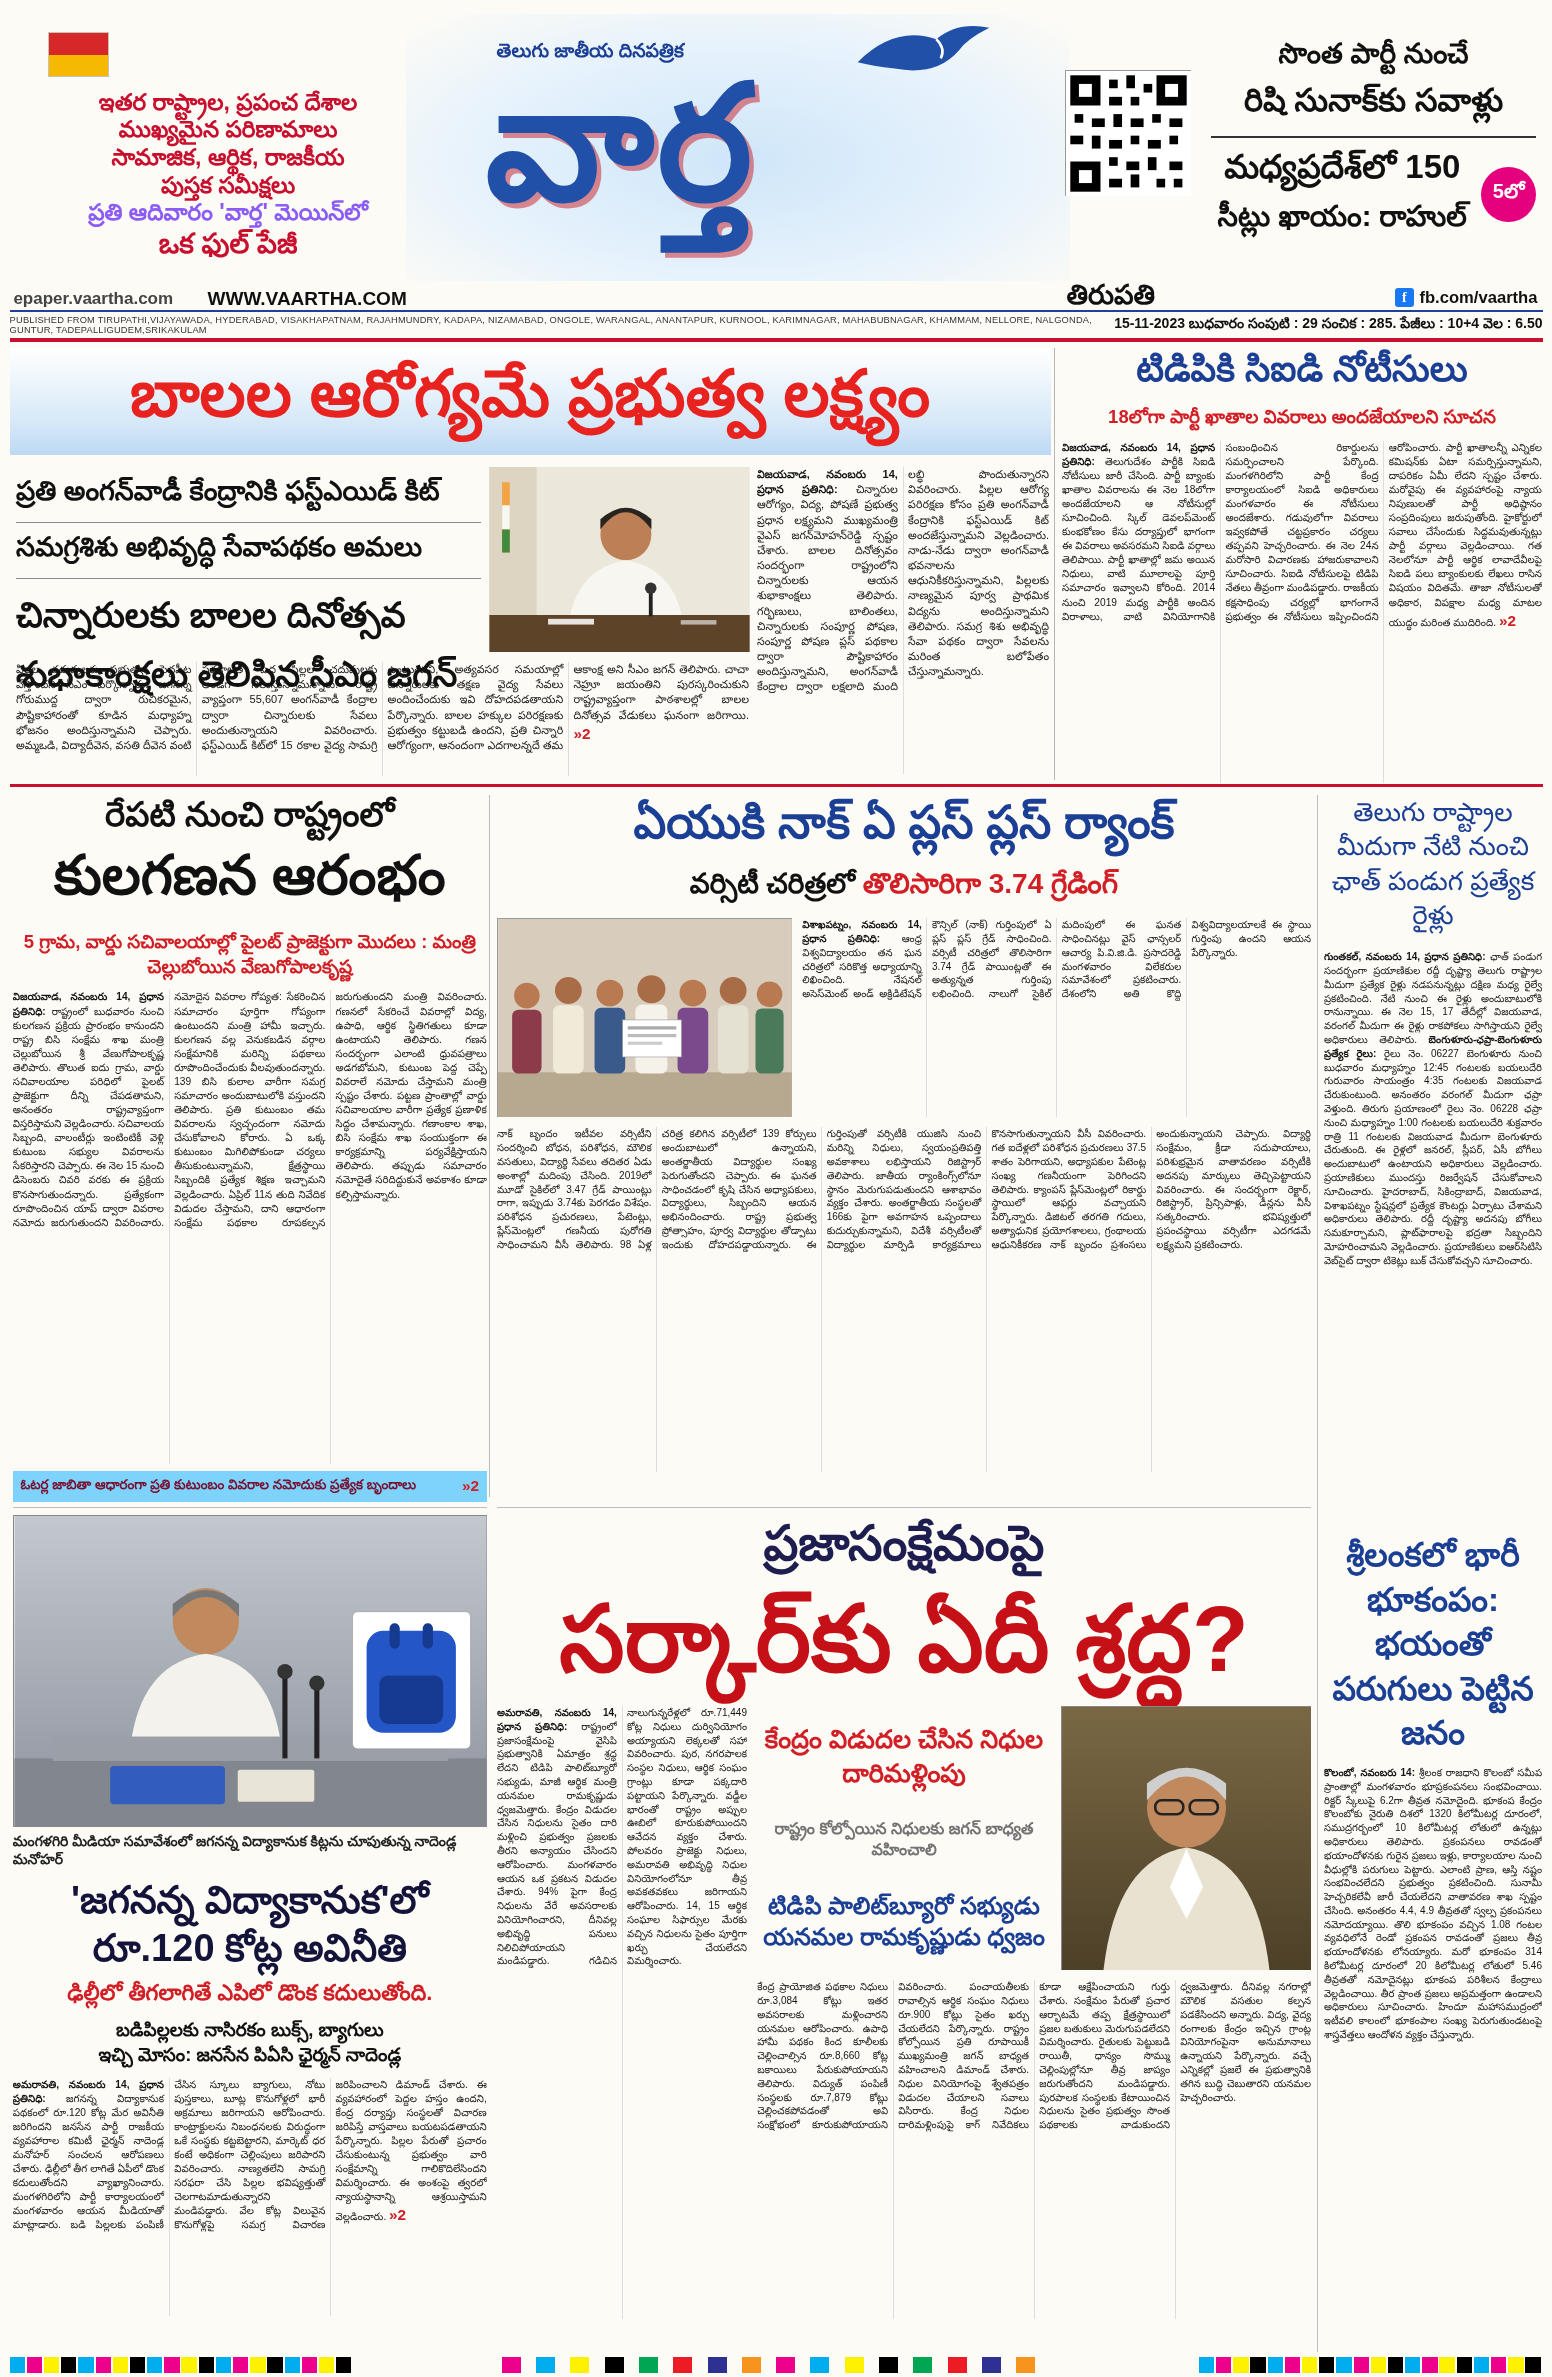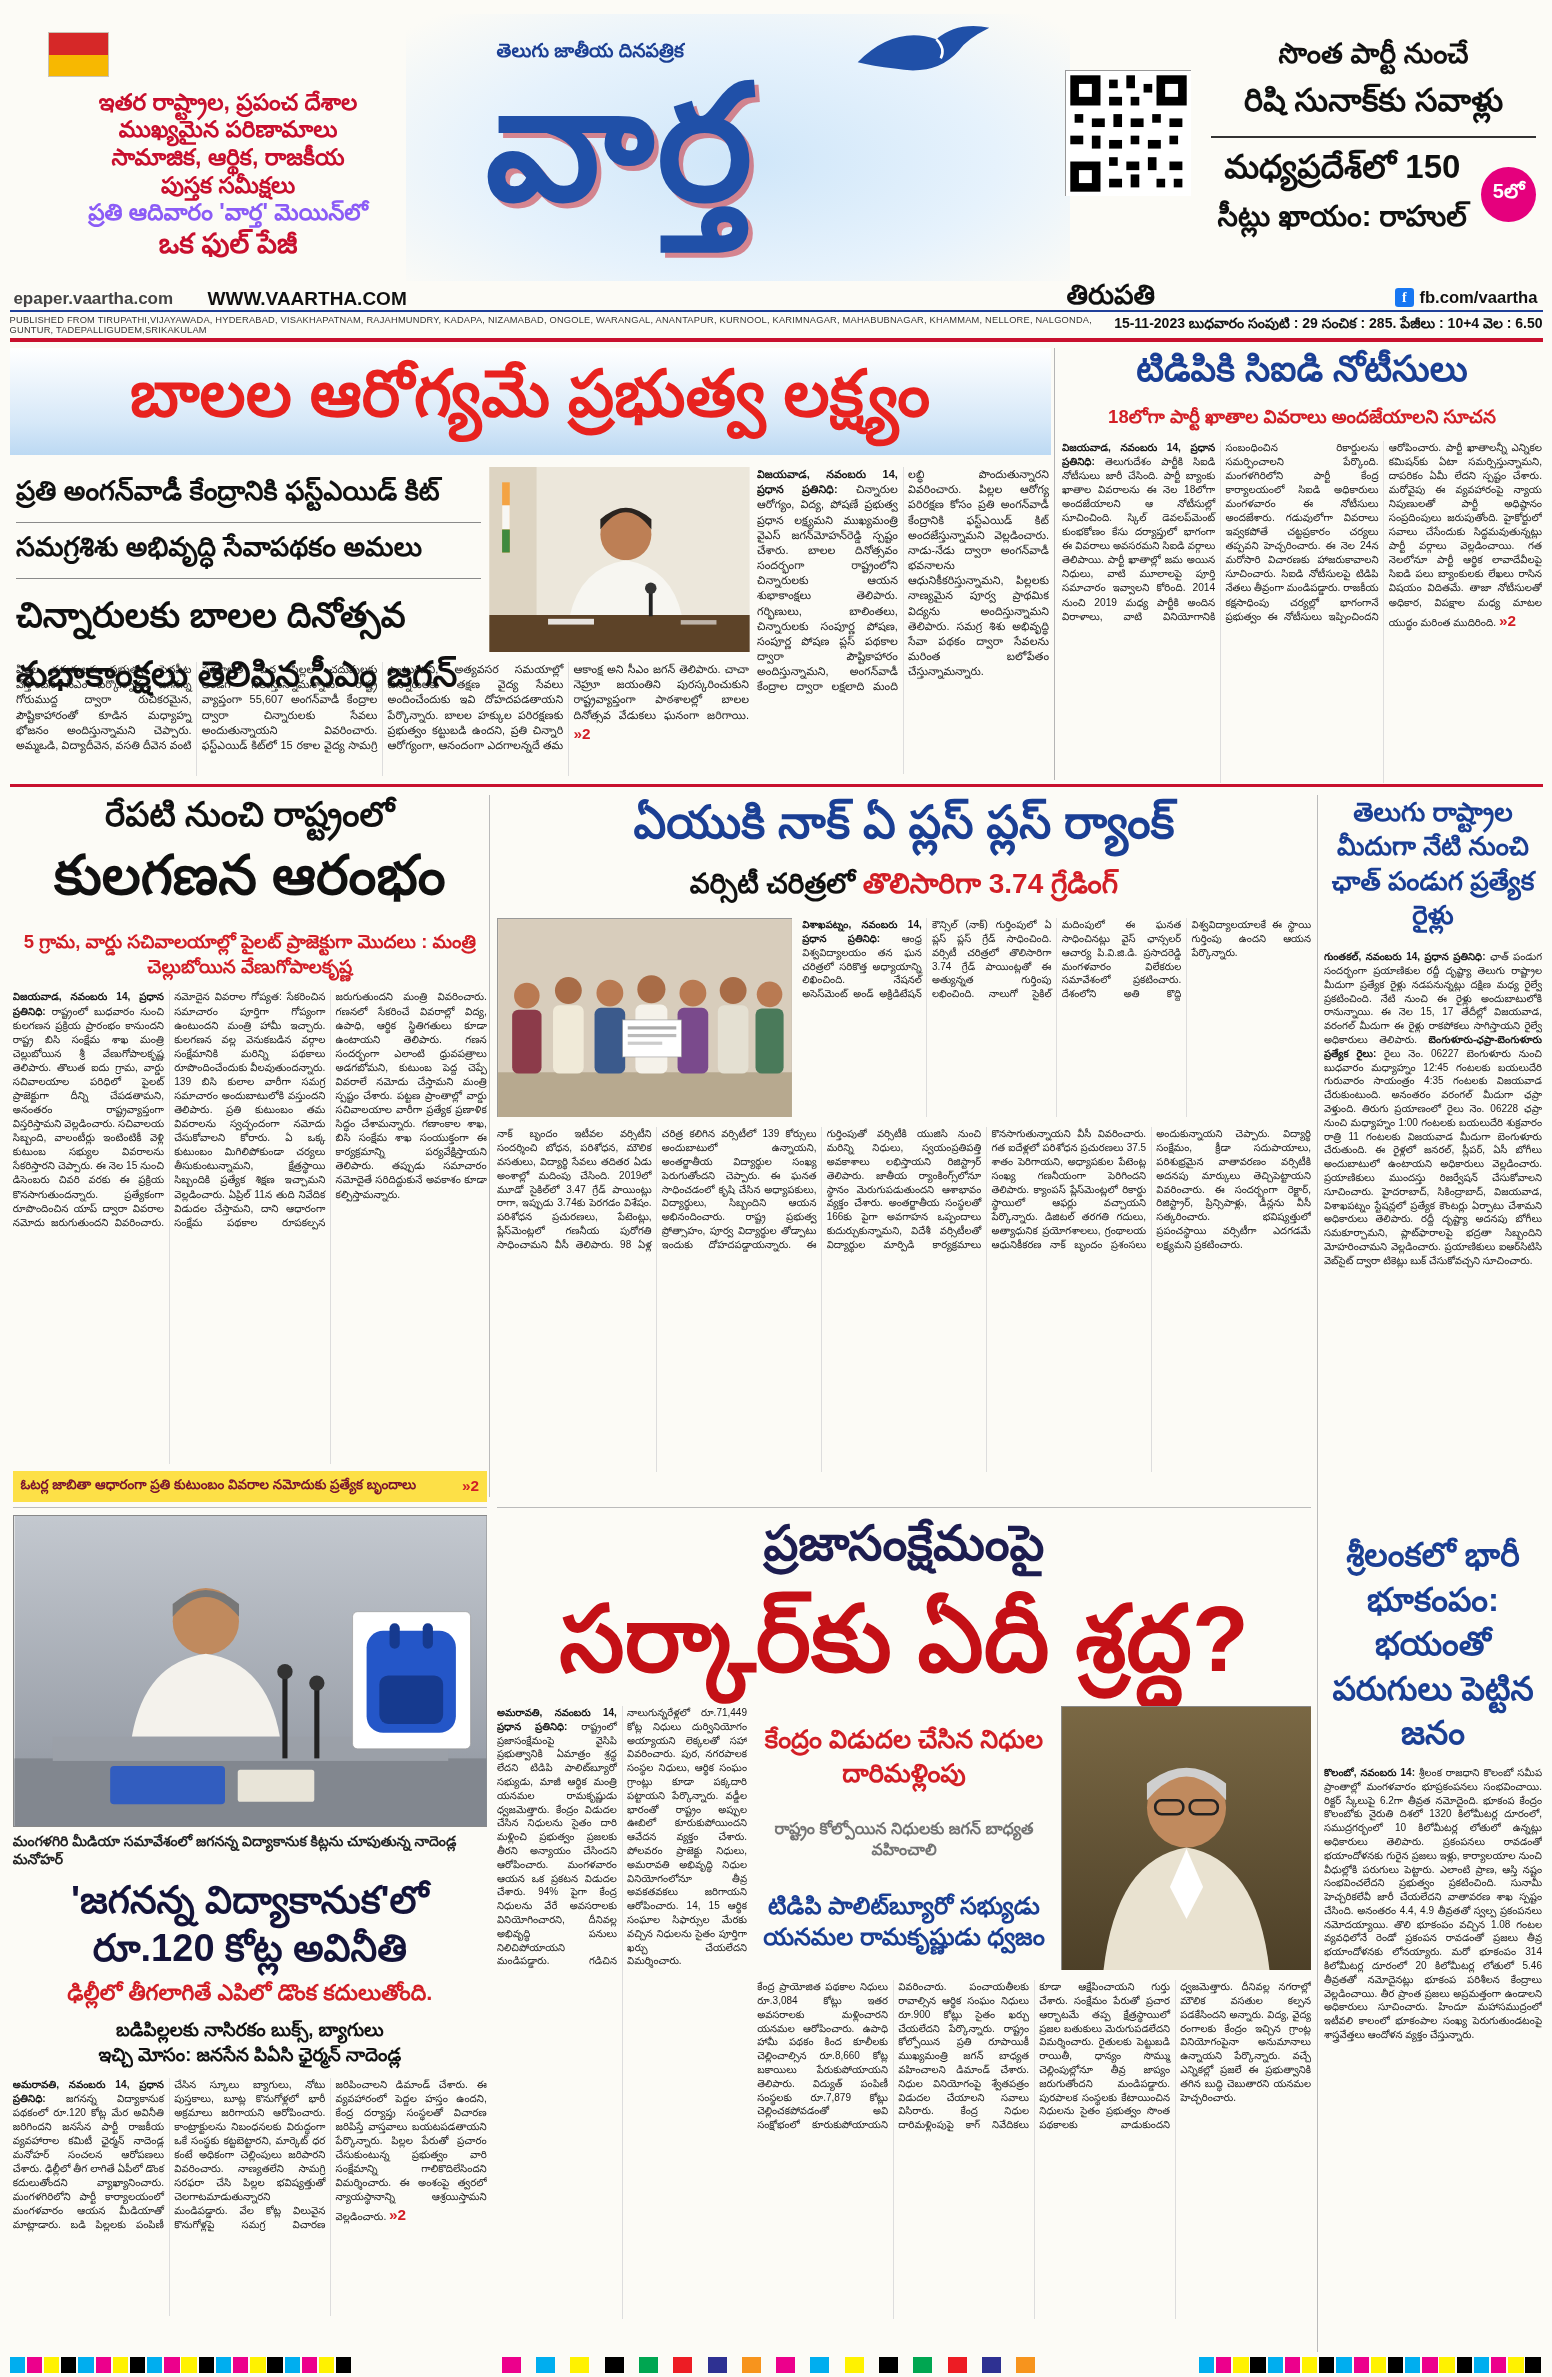--- a/index.html
+++ b/index.html
@@ -79,38 +79,38 @@
   .tdp-hl { font-size:36px; font-weight:bold; color:#1b3f94; text-align:center; }
   .tdp-sub { font-size:18.5px; font-weight:bold; color:#d21f26; text-align:center; margin-top:7.7px; }
   .tdp-body { margin-top:9px; height:342px; font-size:10.2px; }
 
   
   #census { left:12.8px; top:795px; width:474px; height:702px; }
   .cen-kick { font-size:34px; font-weight:bold; text-align:center; }
   .cen-hl { font-size:55px; font-weight:bold; text-align:center; margin-top:1.3px; }
   .cen-sub { font-size:18.5px; font-weight:bold; color:#d21f26; text-align:center; margin-top:9px; line-height:1.35; }
   .cen-body { margin-top:10.2px; height:474px; font-size:10.2px; }
-  .cen-high { margin-top:6.4px; background:#fde047; padding:6.4px 7.7px; font-size:13.4px; font-weight:bold; color:#7a1030;
+  .cen-high { margin-top:6.4px; background:#7dd3fc; padding:6.4px 7.7px; font-size:13.4px; font-weight:bold; color:#7a1030;
     display:flex; justify-content:space-between; align-items:center; gap:6.4px; }
   #vdiv-m1 { left:489px; top:795px; width:1.3px; height:702px; background:#bbb; }
   #vdiv-right { left:1317px; top:795px; width:1.3px; height:1557px; background:#bbb; }
 
   
   #naac { left:497px; top:795px; width:814px; height:693px; }
   .naac-hl { font-size:46px; font-weight:bold; color:#1b3f94; text-align:center; }
   .naac-sub { font-size:28px; font-weight:bold; text-align:center; margin-top:7.7px; }
   .naac-sub .red { color:#d21f26; }
   .naac-row { display:flex; gap:10.2px; margin-top:11.5px; height:199px; }
   .naac-photo { width:295px; height:199px; flex:none; border:0.6px solid #999; }
   .naac-side { flex:1; font-size:10px; }
   .naac-bottom { margin-top:10.2px; height:345px; font-size:10px; }
 
   
   #trains { left:1324px; top:795px; width:218px; height:728px; }
-  .tr-hl { font-size:26px; font-weight:bold; color:#1b3f94; text-align:center; line-height:1.32; }
+  .tr-hl { font-size:26px; font-weight:normal; color:#1b3f94; text-align:center; line-height:1.32; }
   .tr-body { margin-top:18px; font-size:10px; height:575px; }
 
   
   #hdiv-bl { left:12.8px; top:1507px; width:474px; height:1.3px; background:#bbb; }
   #hdiv-bc { left:497px; top:1507px; width:814px; height:1.3px; background:#bbb; }
 
   
   #vidyakanuka { left:12.8px; top:1515px; width:474px; height:830px; }
   .vk-photo { width:474px; height:312px; border:0.6px solid #888; }
   .vk-cap { font-size:14px; font-weight:bold; color:#222; margin-top:5.1px; line-height:1.3; }

